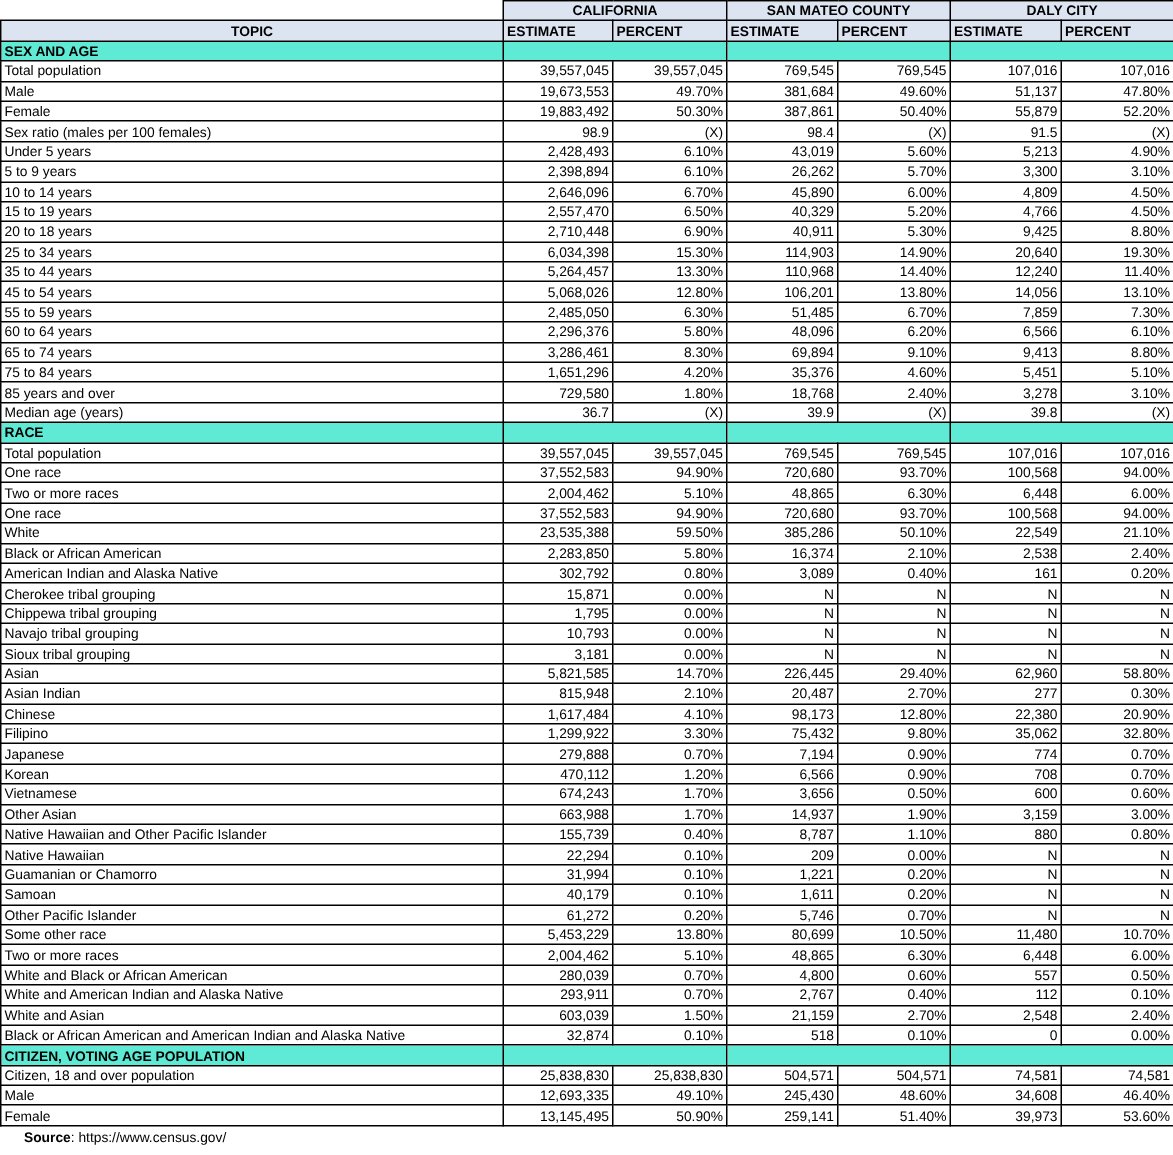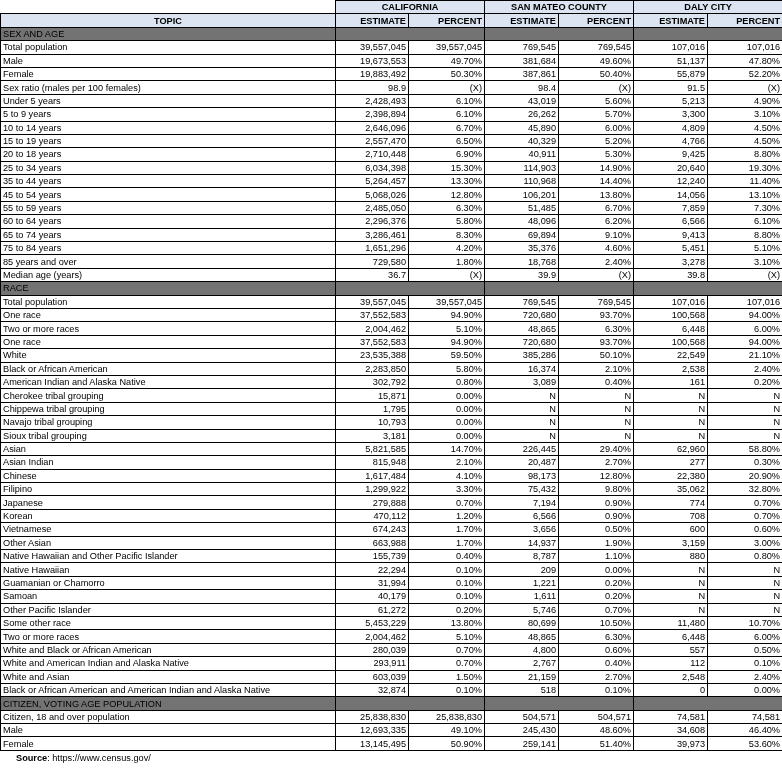--- a/index.html
+++ b/index.html
@@ -9,23 +9,23 @@
   td, th { height: 12.4px; padding: 0 2px; border: 1px solid #000; white-space: nowrap; overflow: hidden; line-height: 12px; }
   col.c-topic { width: 335px; }
   col.c-ce { width: 73px; }
   col.c-cp { width: 76px; }
   col.c-se { width: 74px; }
   col.c-sp { width: 75px; }
   col.c-de { width: 74px; }
   col.c-dp { width: 75px; }
   tr.geo th { background: #dbe4f0; font-weight: bold; text-align: center; }
   tr.geo th.blank { background: #fff; border-top: none; border-left: none; border-bottom: 1px solid #000; }
-  tr.sub th { background: #dbe4f0; font-weight: bold; text-align: right; }
+  tr.sub th { background: #dbe4f0; font-weight: bold; text-align: left; }
   tr.sub th.topic { text-align: center; }
-  tr.section td { background: #737373; font-weight: normal; }
+  tr.section td { background: #5eead4; font-weight: bold; }
   tr.section td.topic { text-align: left; }
   td.num { text-align: right; }
   td.topic { text-align: left; }
   .source { font-size: 9.2px; padding: 2px 16px; }
   .source b { font-weight: bold; }
 </style>
 </head>
 <body>
 
 <div id="wrap">

